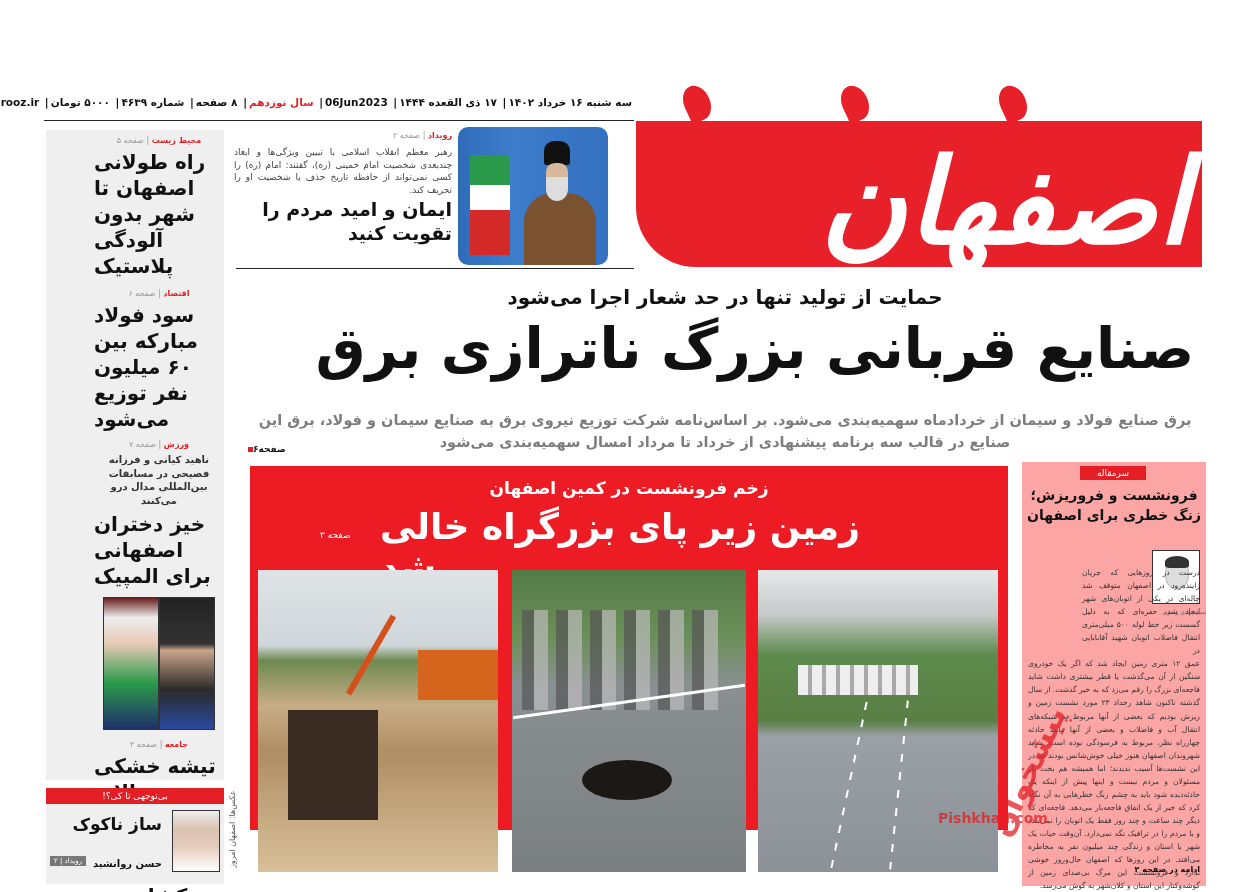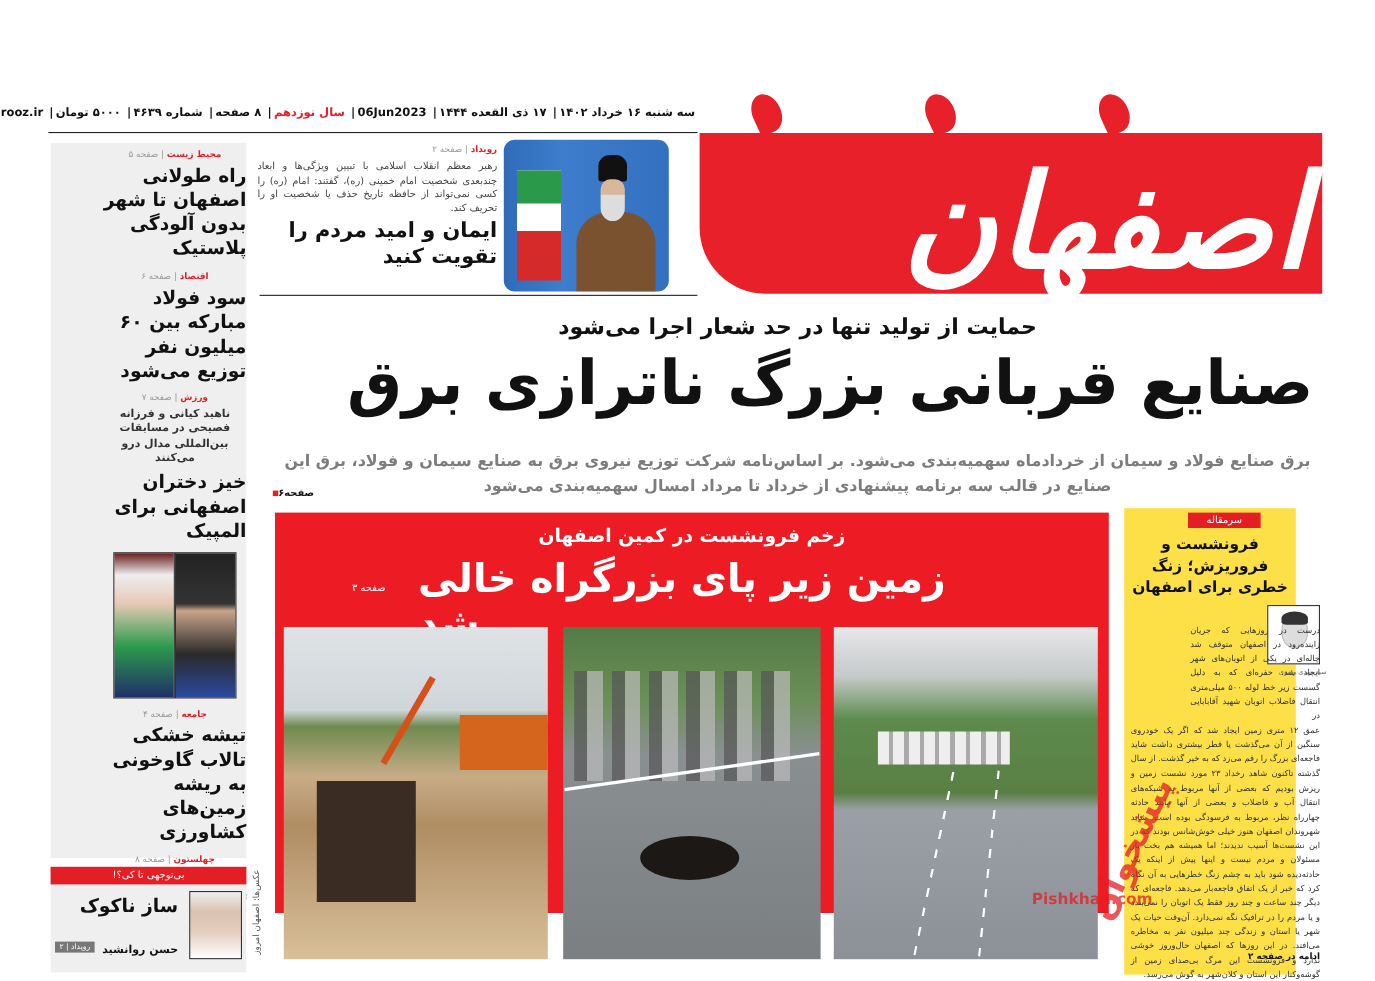--- a/index.html
+++ b/index.html
@@ -10,21 +10,21 @@
   .masthead { left: 632px; top: 85px; width: 572px; height: 182px; }
   .logo-band { position: absolute; left: 4px; top: 36px; width: 566px; height: 146px; background: #e8202a; border-bottom-left-radius: 60px; }
   .logo-text { position: absolute; right: 12px; top: 22px; font-size: 118px; font-weight: bold; color: #fff; font-family: "DejaVu Serif", serif; letter-spacing: -4px; line-height: 1; font-style: italic; }
   .logo-dot { position: absolute; width: 26px; height: 36px; background: #e8202a; border-radius: 50% 50% 50% 10%; transform: rotate(-25deg); }
   .dateline { left: 44px; top: 96px; width: 590px; height: 22px; font-size: 10.5px; font-weight: bold; white-space: nowrap; text-align: right; }
   .dateline span { margin: 0 2px; }
   .rule { left: 44px; top: 120px; width: 590px; height: 1px; background: #222; }
   .left-col { left: 46px; top: 130px; width: 178px; height: 650px; background: #efefef; padding-left: 48px; }
   .kicker { font-size: 8px; text-align: center; color: #999; margin-top: 6px; }
   .kicker b { color: #e31e24; font-weight: bold; }
-  .lhead { font-size: 17px; font-weight: bold; text-align: right; line-height: 1.3; margin-top: 4px; }
+  .lhead { font-size: 20px; font-weight: bold; text-align: left; line-height: 1.3; margin-top: 4px; }
   .lsub { font-size: 10px; font-weight: bold; text-align: center; line-height: 1.35; color: #333; margin-top: 4px; }
   .photos2 { display: flex; justify-content: space-between; margin: 8px 9px 0; height: 133px; }
   .photos2 div { width: 76px; height: 133px; border: 1px solid #333; }
   .bottom-box { left: 46px; top: 788px; width: 178px; height: 96px; background: #efefef; }
   .bb-band { height: 16px; background: #e31e24; color: #fff; font-size: 9px; text-align: center; line-height: 16px; }
   .top-story { left: 236px; top: 127px; width: 374px; height: 140px; }
   .top-photo { position: absolute; left: 222px; top: 0; width: 150px; height: 138px; border-radius: 10px; background: linear-gradient(90deg,#2f6bb8 0%,#3d7dcc 35%,#3470c0 100%); overflow: hidden; }
   .flag { position: absolute; left: 12px; top: 28px; width: 40px; height: 100px; background: linear-gradient(180deg,#fff 0%,#fff 55%,#d42a2a 55%); }
   .flag:before { content: ""; position: absolute; left: 0; top: 0; width: 40px; height: 30px; background: #2a9a4a; }
   .figure { position: absolute; left: 60px; top: 14px; width: 80px; height: 124px; }
@@ -48,21 +48,21 @@
   .ph3 { left: 508px; width: 240px; background: linear-gradient(180deg,#e6e8ea 0%,#c5c9c8 15%,#5d8a4d 28%,#5a7f45 50%,#9aa0a6 55%,#8b9196 100%); }
   .hole1 { position: absolute; left: 30px; top: 140px; width: 90px; height: 110px; background: #3a2c22; }
   .crane { position: absolute; left: 110px; top: 40px; width: 6px; height: 90px; background: #d5501b; transform: rotate(30deg); }
   .truck { position: absolute; left: 160px; top: 80px; width: 80px; height: 50px; background: #d5641c; }
   .hole2 { position: absolute; left: 70px; top: 190px; width: 90px; height: 40px; background: #1c1815; border-radius: 50%; }
   .people { position: absolute; left: 10px; top: 40px; width: 200px; height: 100px; background: repeating-linear-gradient(90deg,#555 0 12px,#bbb 12px 26px,transparent 26px 34px); opacity: .7; }
   .tape { position: absolute; left: 0; top: 130px; width: 234px; height: 3px; background: #fff; transform: rotate(-8deg); }
   .lane { position: absolute; top: 130px; width: 2px; height: 170px; background: repeating-linear-gradient(180deg,#fff 0 8px,transparent 8px 18px); }
   .cars { position: absolute; left: 40px; top: 95px; width: 120px; height: 30px; background: repeating-linear-gradient(90deg,#eee 0 10px,#aaa 10px 14px); }
   .photo-credit { left: 228px; top: 790px; width: 14px; height: 96px; writing-mode: vertical-rl; transform: rotate(180deg); font-size: 8px; color: #555; }
-  .edit-col { left: 1022px; top: 462px; width: 156px; height: 424px; background: #fde047; }
+  .edit-col { left: 1022px; top: 462px; width: 184px; height: 424px; background: #fca5a5; }
   .ed-label { position: absolute; left: 58px; top: 4px; width: 66px; height: 14px; background: #e31e24; color: #fff; font-size: 9px; text-align: center; line-height: 14px; }
   .ed-head { position: absolute; left: 0; top: 24px; width: 100%; text-align: center; font-size: 14px; font-weight: bold; line-height: 1.4; }
   .ed-photo { position: absolute; left: 130px; top: 88px; width: 48px; height: 54px; border: 1px solid #333; background: #fff; }
   .ed-face { position: absolute; left: 12px; top: 8px; width: 24px; height: 30px; background: #ddd; border-radius: 45%; border: 1px solid #bbb; }
   .ed-hair { position: absolute; left: 12px; top: 5px; width: 24px; height: 12px; background: #333; border-radius: 50% 50% 20% 20%; }
   .ed-cap { position: absolute; left: 122px; top: 146px; width: 62px; font-size: 6px; color: #666; text-align: right; }
   .ed-body { position: absolute; left: 6px; top: 84px; width: 172px; font-size: 7.6px; line-height: 1.72; color: #333; text-align: justify; margin-top: 20px; }
   .ed-body p:first-child { width: 118px; }
   .ed-cont { position: absolute; left: 6px; bottom: 12px; width: 172px; font-size: 8px; font-weight: bold; }
   .watermark { left: 938px; top: 722px; width: 100px; height: 110px; color: #e31e24; opacity: .75; }

